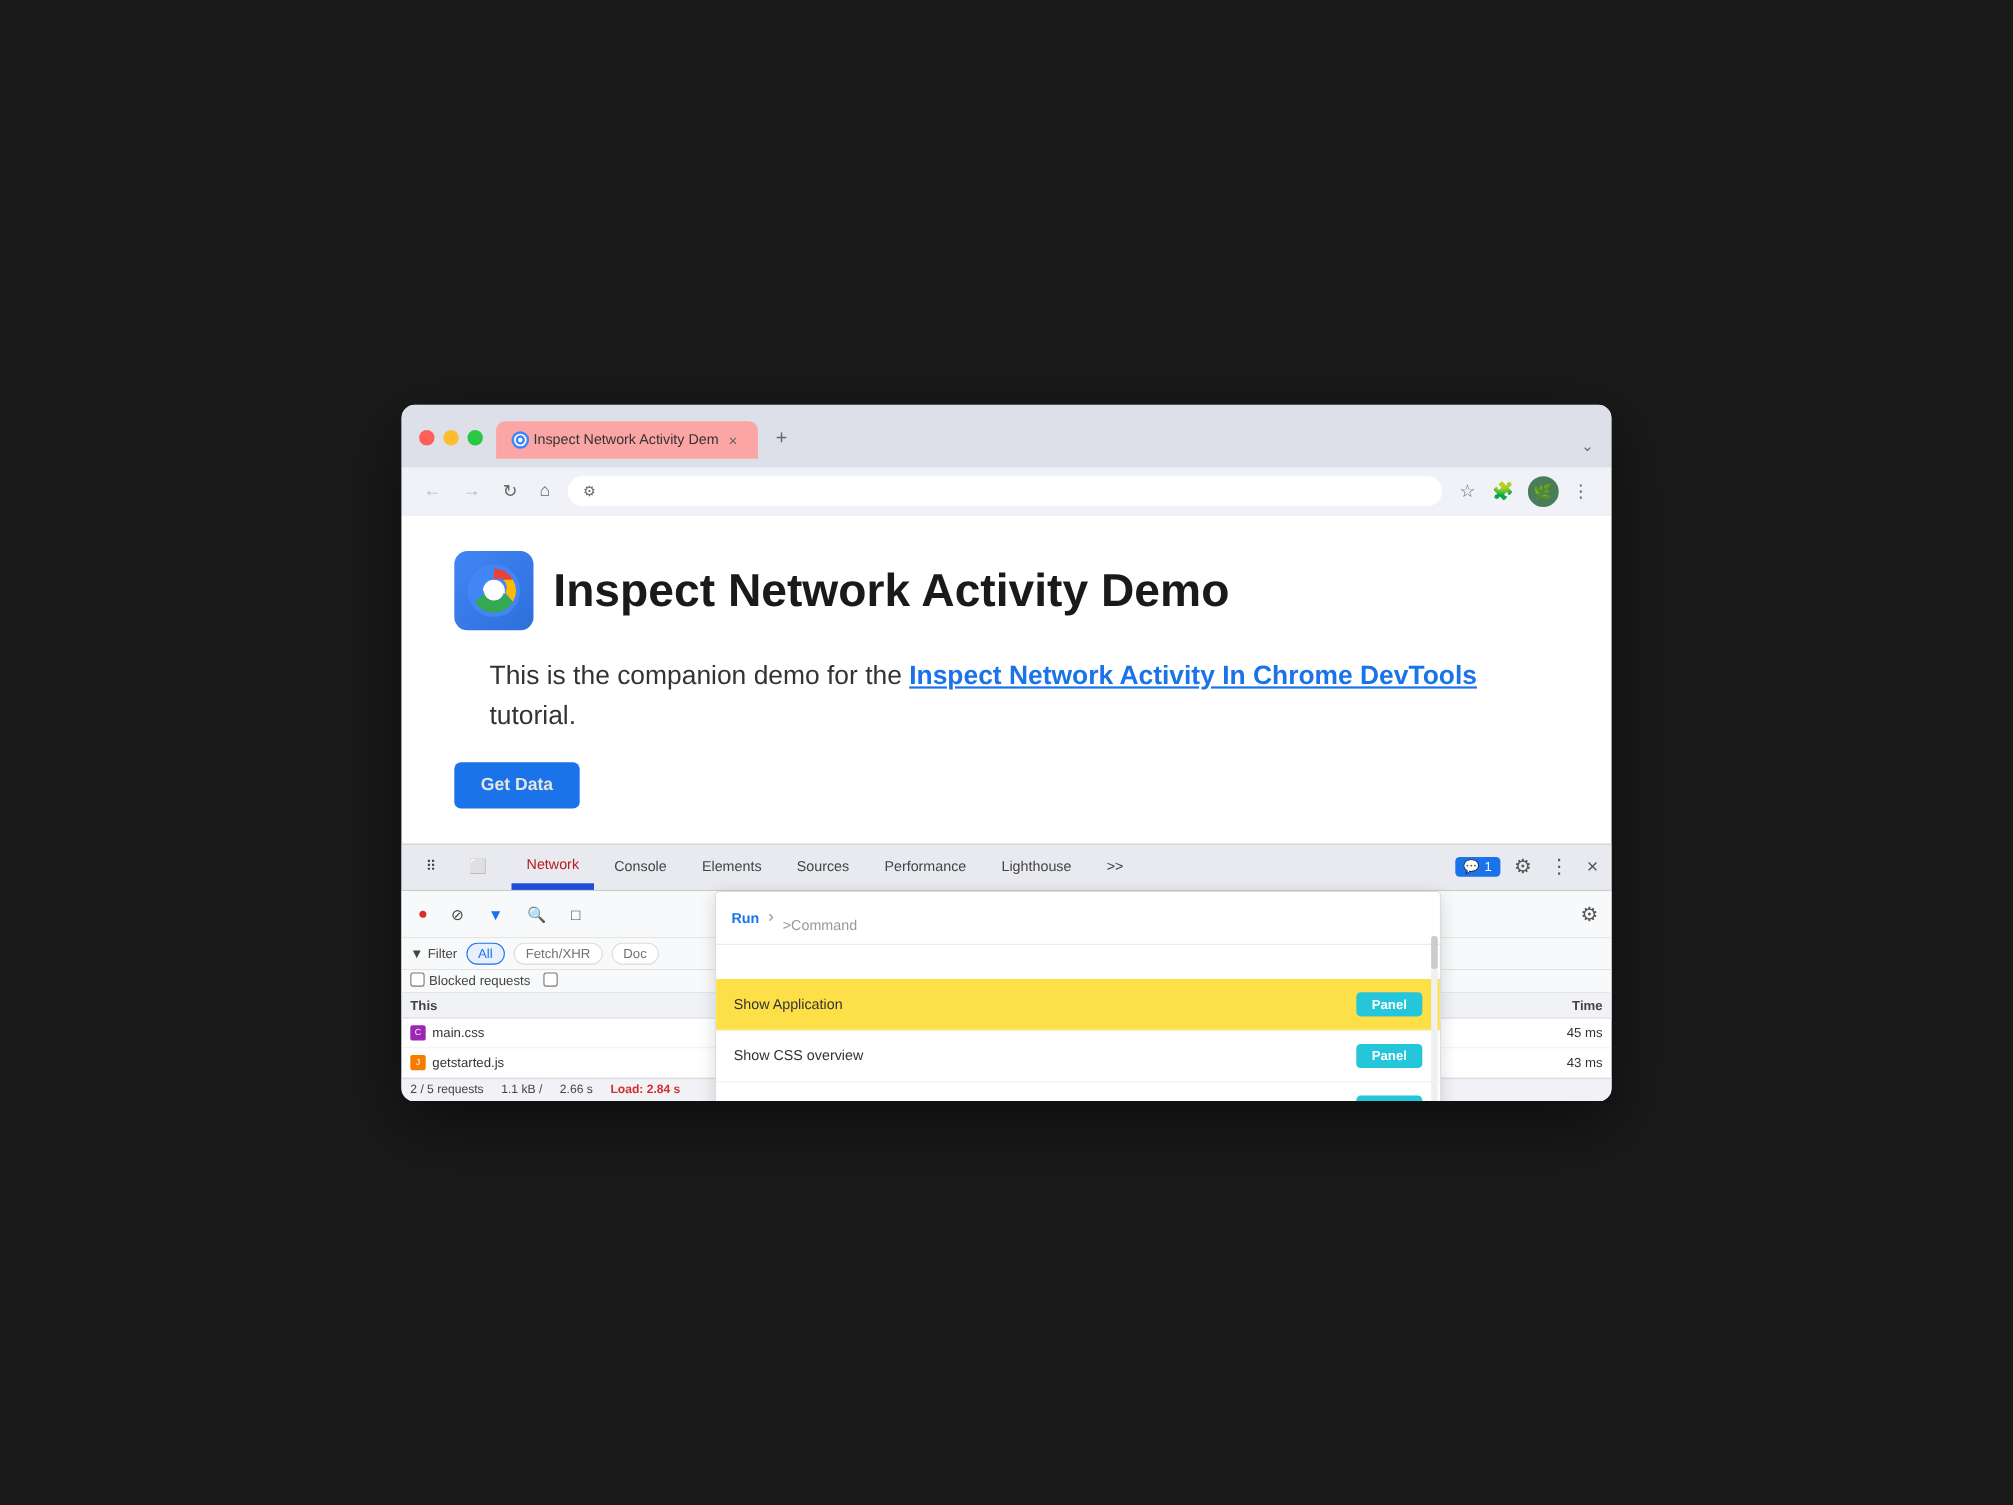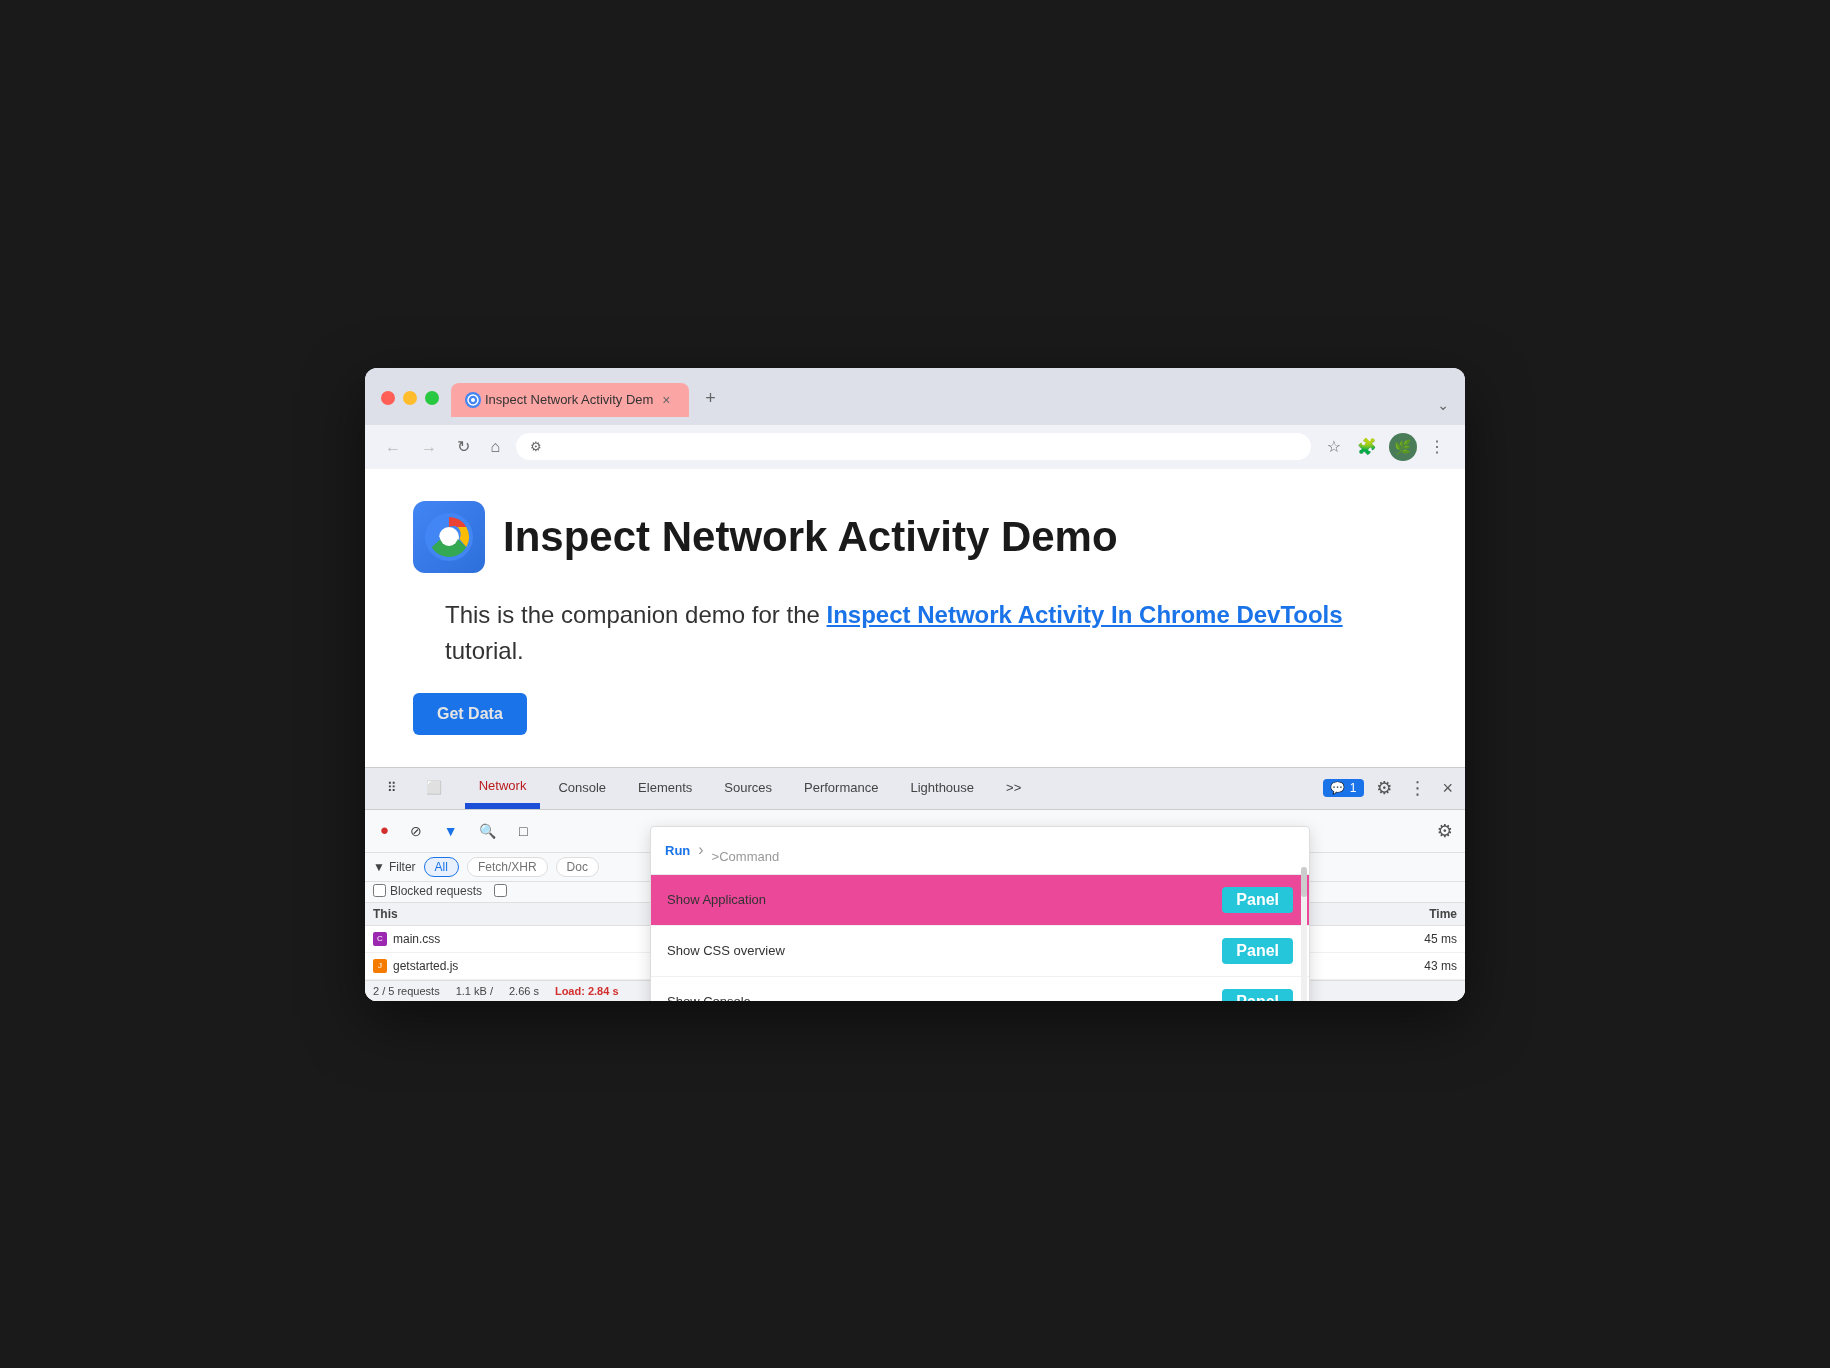--- a/index.html
+++ b/index.html
@@ -366,21 +366,21 @@
       font-size: 11px;
       color: #444;
       display: flex;
       align-items: center;
       gap: 16px;
     }
     .status-load { color: #d32f2f; font-weight: 600; }
     
     .command-palette {
       position: absolute;
-      top: 16px;
+      top: 0;
       left: 285px;
       width: 660px;
       background: white;
       border: 1px solid #ddd;
       border-radius: 4px;
       box-shadow: 0 4px 16px rgba(0,0,0,0.15);
       z-index: 100;
     }
     .command-input-row {
       display: flex;
@@ -409,29 +409,30 @@
       display: flex;
       align-items: center;
       justify-content: space-between;
       padding: 12px 16px;
       border-bottom: 1px solid #f0f0f0;
       cursor: pointer;
       font-size: 13px;
       color: #333;
     }
     .command-item:first-child {
-      background: #ec4899;
+      background: #fde047;
+      margin-top: 31px;
     }
     .panel-btn {
       background: #26c6da;
       color: white;
       border: none;
       border-radius: 4px;
       padding: 4px 14px;
-      font-size: 16px;
+      font-size: 12px;
       font-weight: 600;
       cursor: pointer;
     }
     .scrollbar-track {
       position: absolute;
       right: 2px;
       top: 40px;
       width: 6px;
       height: 200px;
       background: #f0f0f0;

